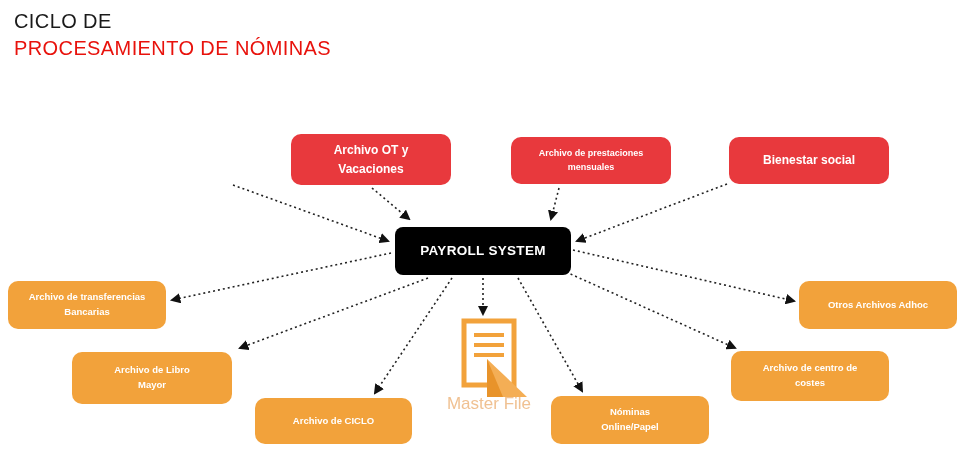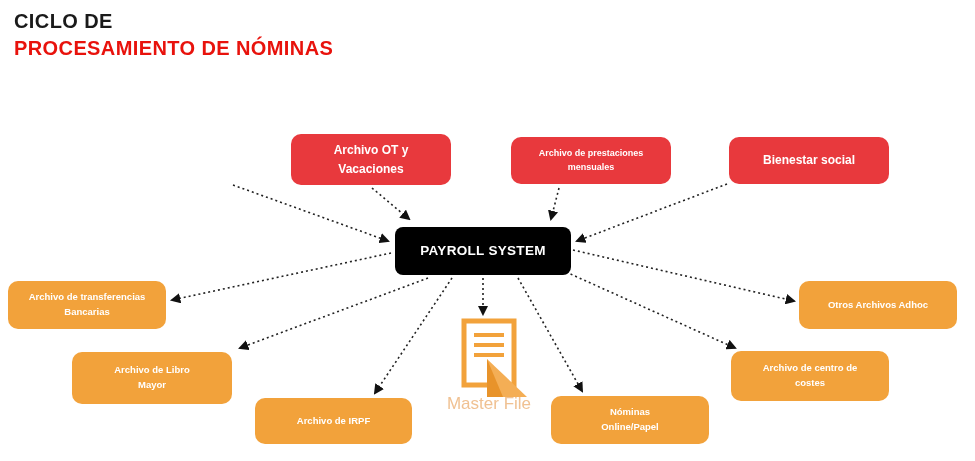--- a/index.html
+++ b/index.html
@@ -1,18 +1,18 @@
 <!DOCTYPE html>
 <html><head>
 <meta charset="utf-8">
 <style>
   html,body{margin:0;padding:0;background:#ffffff;font-family:"Liberation Sans",sans-serif;}
   .stage{position:relative;width:975px;height:461px;background:#ffffff;overflow:hidden;}
 
-  .title{position:absolute;left:14px;top:8px;font-weight:bold;font-size:20px;letter-spacing:.4px;line-height:1.35;}
+  .title{position:absolute;left:14px;top:8px;font-weight:normal;font-size:20px;letter-spacing:.4px;line-height:1.35;}
   .title .l1{color:#1a1a1a;}
   .title .l2{color:#e8120c;}
 
   .node{position:absolute;border-radius:10px;display:flex;align-items:center;justify-content:center;
         text-align:center;color:#ffffff;font-weight:bold;white-space:pre-line;line-height:1.55;
         box-sizing:border-box;padding:2px 6px;}
   .input{background:#e8393d;font-size:12px;}
   .input.small{font-size:9px;}
   .output{background:#f2a23b;font-size:9.5px;}
   .center-node{background:#000000;border-radius:8px;font-size:13.5px;letter-spacing:.3px;white-space:nowrap;}
@@ -57,21 +57,21 @@
   <div class="node input small" style="left:511px;top:137px;width:160px;height:47px;">Archivo de prestaciones
 mensuales</div>
   <div class="node input" style="left:729px;top:137px;width:160px;height:47px;">Bienestar social</div>
 
   <div class="node center-node" style="left:395px;top:227px;width:176px;height:48px;">PAYROLL SYSTEM</div>
 
   <div class="node output" style="left:8px;top:281px;width:158px;height:48px;">Archivo de transferencias
 Bancarias</div>
   <div class="node output" style="left:72px;top:352px;width:160px;height:52px;">Archivo de Libro
 Mayor</div>
-  <div class="node output" style="left:255px;top:398px;width:157px;height:46px;">Archivo de IRPF</div>
+  <div class="node output" style="left:255px;top:398px;width:157px;height:46px;">Archivo de CICLO</div>
   <div class="node output" style="left:551px;top:396px;width:158px;height:48px;">Nóminas
 Online/Papel</div>
   <div class="node output" style="left:731px;top:351px;width:158px;height:50px;">Archivo de centro de
 costes</div>
   <div class="node output" style="left:799px;top:281px;width:158px;height:48px;">Otros Archivos Adhoc</div>
 
   <div class="masterfile">
     <svg width="96" height="84" viewBox="0 0 96 84">
       <rect x="23" y="3" width="50" height="64" fill="#ffffff" stroke="#f2a23b" stroke-width="5"></rect>
       <line x1="33" y1="17" x2="63" y2="17" stroke="#f2a23b" stroke-width="4"></line>

